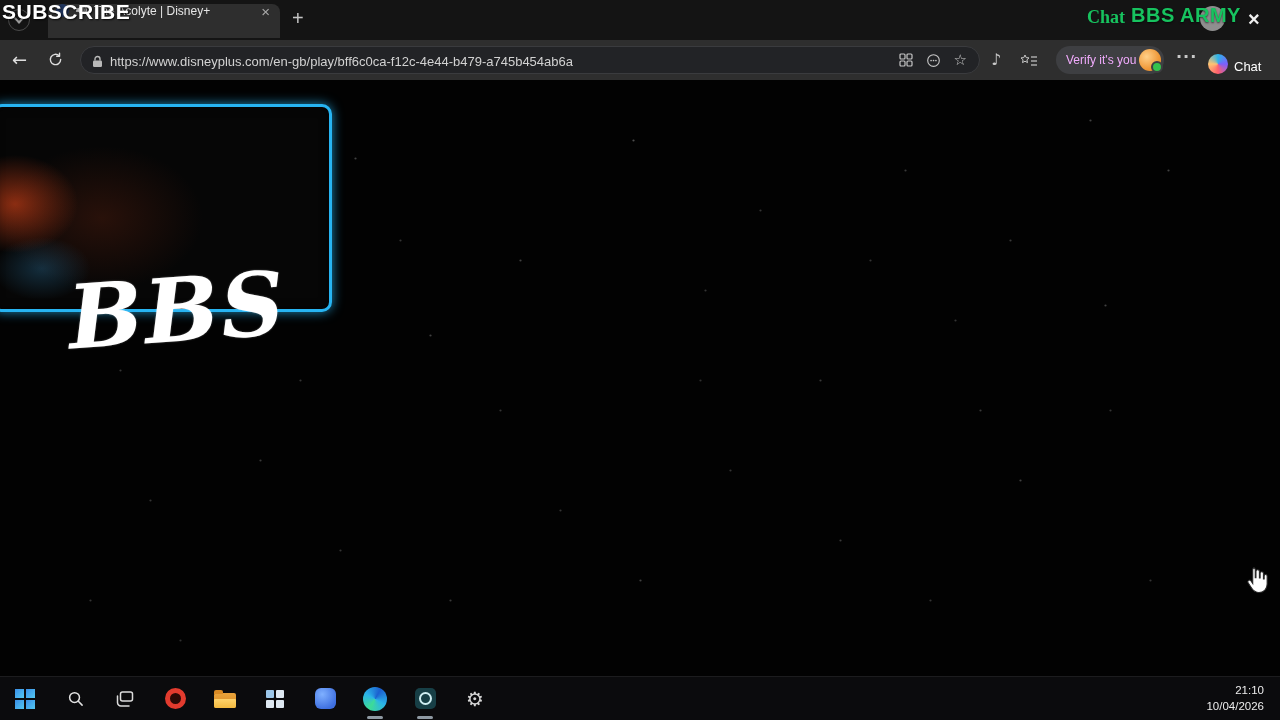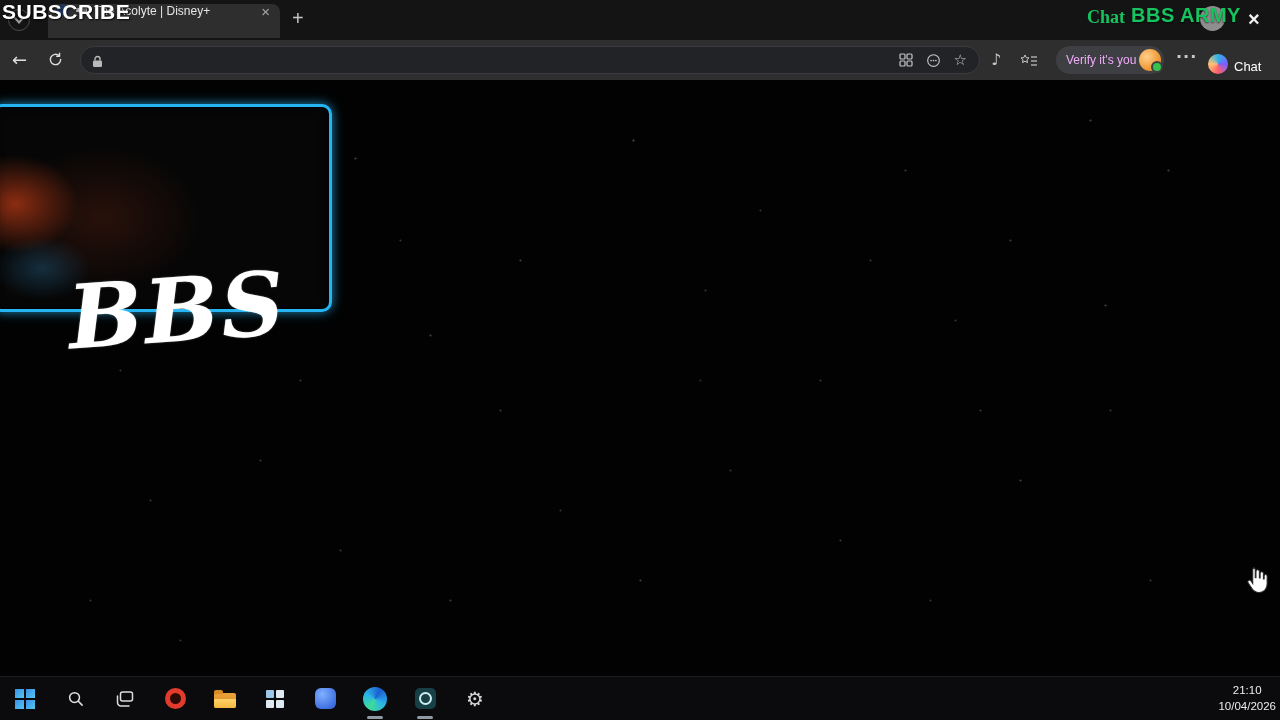--- a/index.html
+++ b/index.html
@@ -94,21 +94,21 @@
   .ffront{position:absolute;left:0;bottom:0;width:100%;height:9px;background:linear-gradient(#ffd36b,#f3b93f);border-radius:1px 1px 2px 2px;}
   .winapp{display:grid;grid-template-columns:8px 8px;grid-template-rows:8px 8px;gap:2px;}
   .winapp i{background:#dfe9f2;border-radius:1px;}
   .winapp i:first-child{background:#9cc7ea;}
   .blueapp{width:21px;height:21px;border-radius:6px;background:radial-gradient(circle at 35% 30%,#7fb0ff,#3e6fe0 75%);}
   .edgeicon{width:24px;height:24px;border-radius:50%;background:conic-gradient(from 210deg,#3ddc97,#2bb3e8,#1b5fd0,#2bb3e8,#3ddc97);}
   .capapp{width:21px;height:21px;border-radius:5px;background:#173f46;display:flex;align-items:center;justify-content:center;}
   .capapp::after{content:"";width:9px;height:9px;border:2px solid #cfeef2;border-radius:50%;}
   .gear{font-family:"DejaVu Sans",sans-serif;font-size:20px;color:#d6d6d6;}
   .ind{position:absolute;left:17px;bottom:1px;width:16px;height:3px;border-radius:2px;background:#8f9aa3;}
-  .clock{position:absolute;right:4px;top:5px;display:flex;flex-direction:column;align-items:center;color:#ececec;font-size:11.5px;line-height:16px;}
+  .clock{position:absolute;right:16px;top:5px;display:flex;flex-direction:column;align-items:flex-end;color:#ececec;font-size:11.5px;line-height:16px;}
 </style>
 </head>
 <body>
 
 <div id="stage">
 
   <div class="video">
     <div class="stars"></div>
   </div>
 
@@ -137,20 +137,21 @@
         <path d="M12.3 1.4v3.1h-3" fill="none" stroke="#dedede" stroke-width="1.5" stroke-linecap="round" stroke-linejoin="round"></path>
       </svg>
     </span>
     <div class="urlbar">
       <span class="lockicon">
         <svg width="11" height="13" viewBox="0 0 11 13">
           <rect x="1" y="5.5" width="9" height="6.5" rx="1.2" fill="#b9b9b9"></rect>
           <path d="M3 5.5V4a2.5 2.5 0 0 1 5 0v1.5" fill="none" stroke="#b9b9b9" stroke-width="1.4"></path>
         </svg>
       </span>
+      <span class="url">https://www.disneyplus.com/en-gb/play/bff6c0ca-f12c-4e44-b479-a745b454ab6a</span>
       <span class="ubicon ub-grid">
         <svg width="14" height="14" viewBox="0 0 14 14">
             <g fill="none" stroke="#c6c6c6" stroke-width="1.2">
           <rect x="1" y="1" width="5" height="5" rx="1"></rect>
               <rect x="8" y="1" width="5" height="5" rx="1"></rect>
           <rect x="1" y="8" width="5" height="5" rx="1"></rect>
               <rect x="8" y="8" width="5" height="5" rx="1"></rect>
             </g>
           </svg>
       </span>

